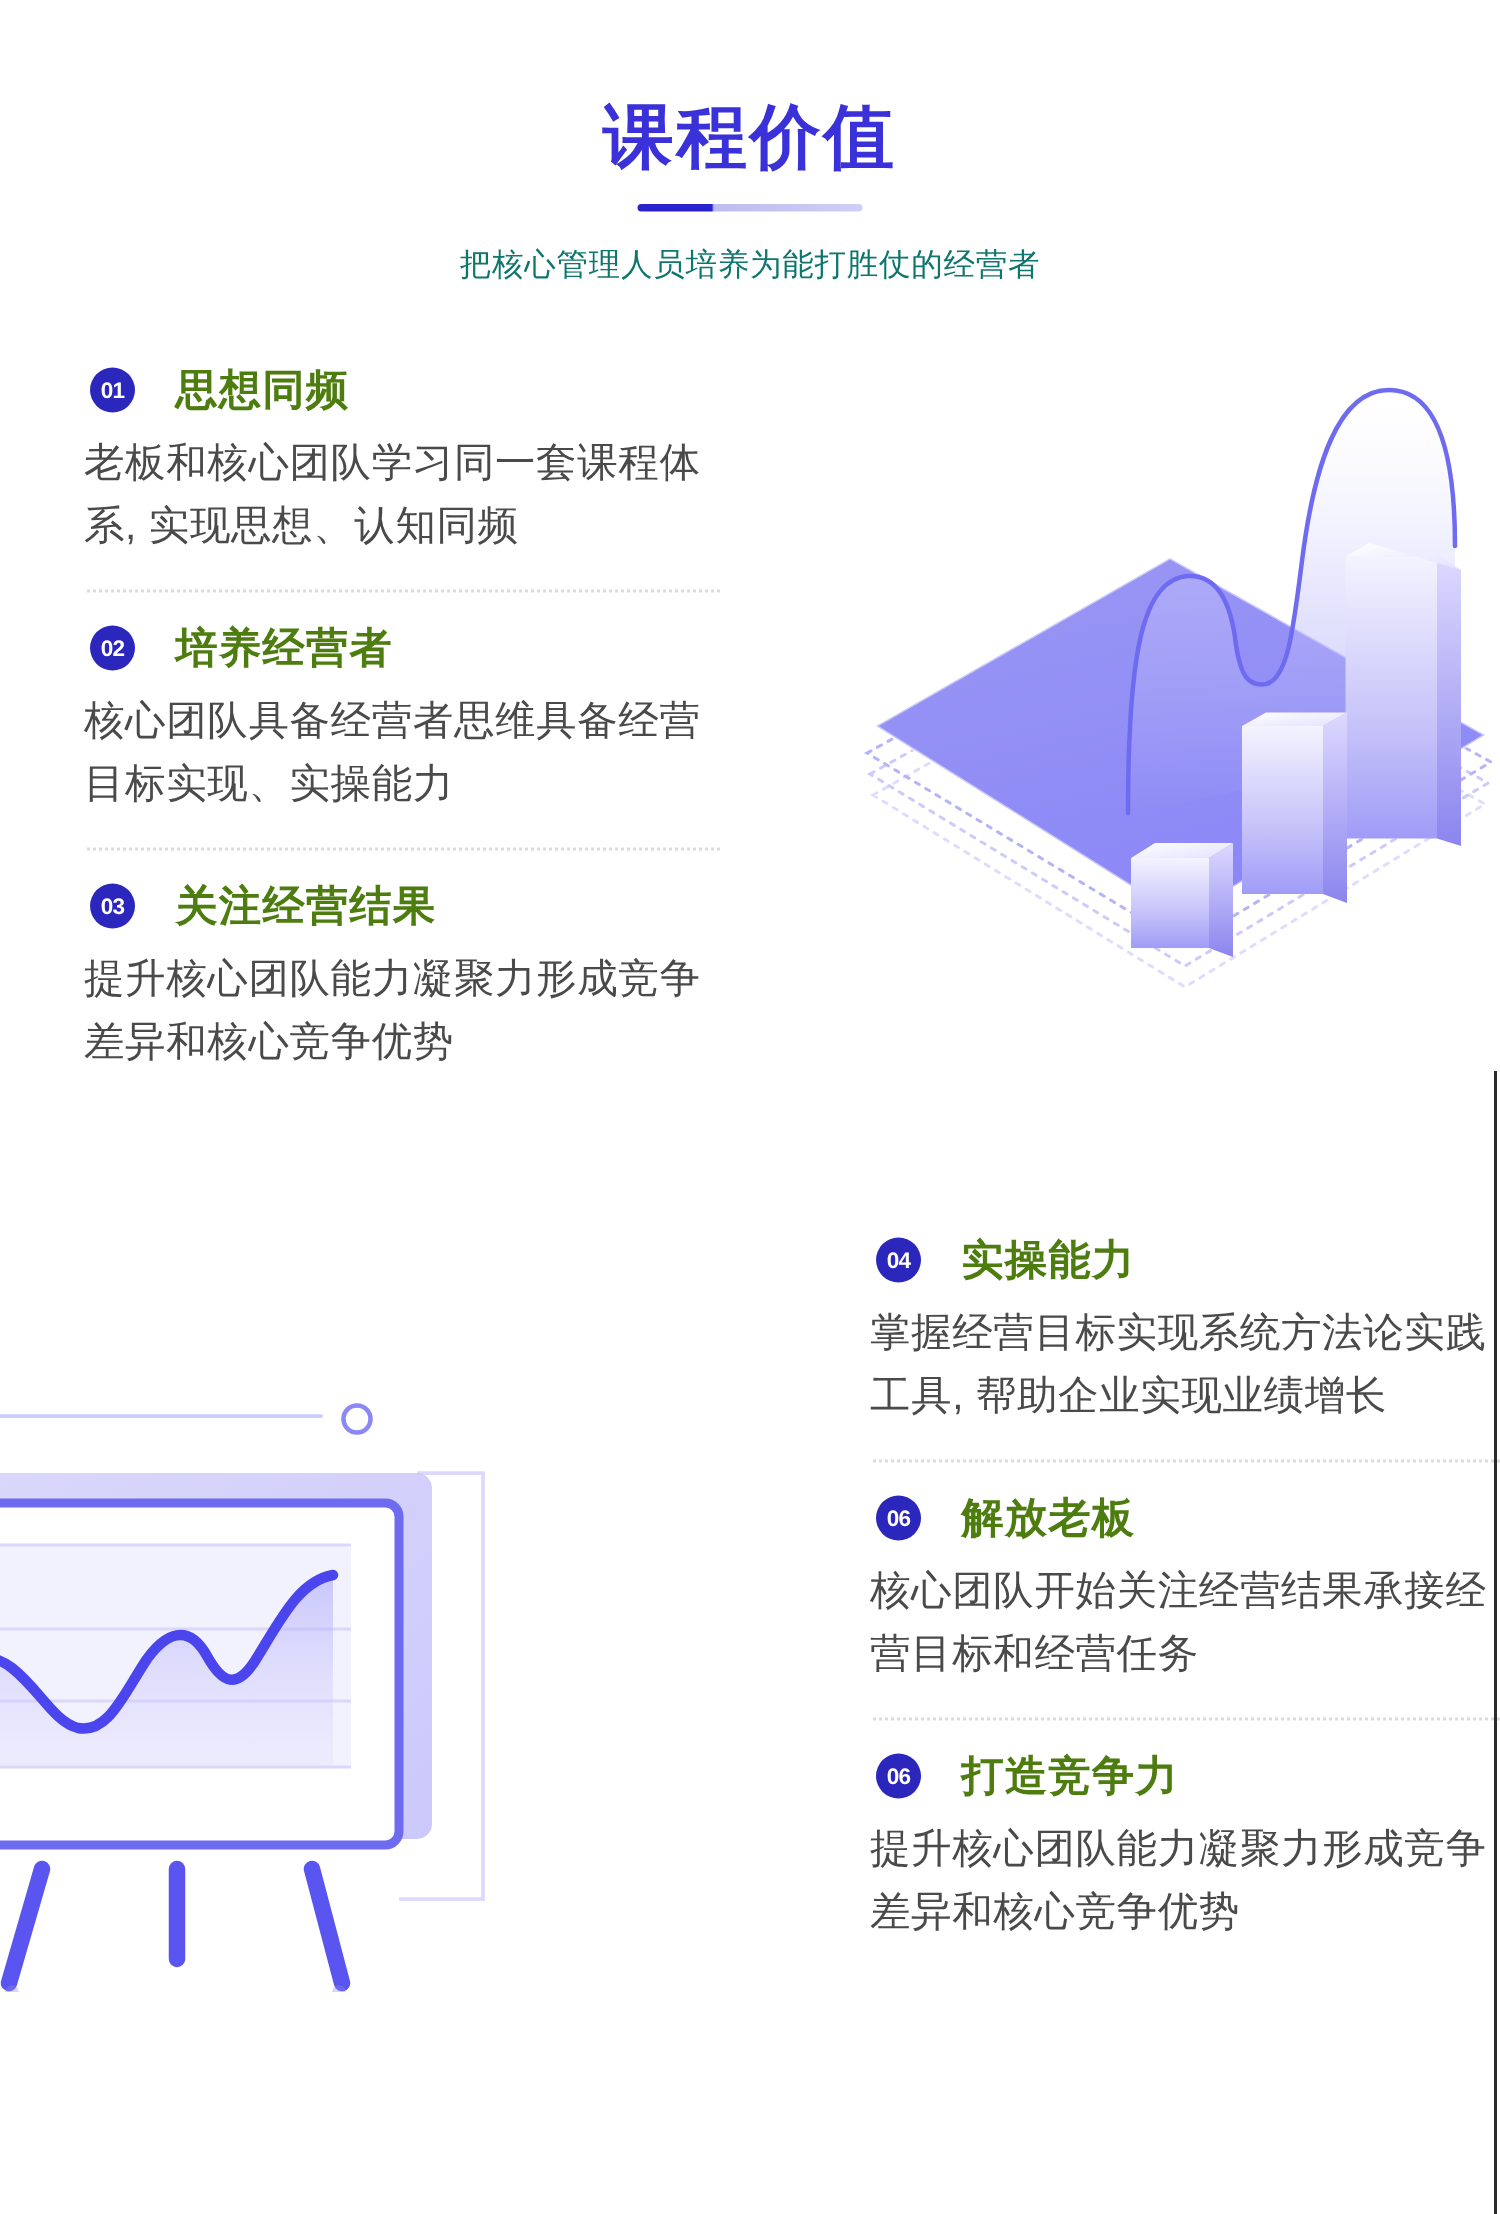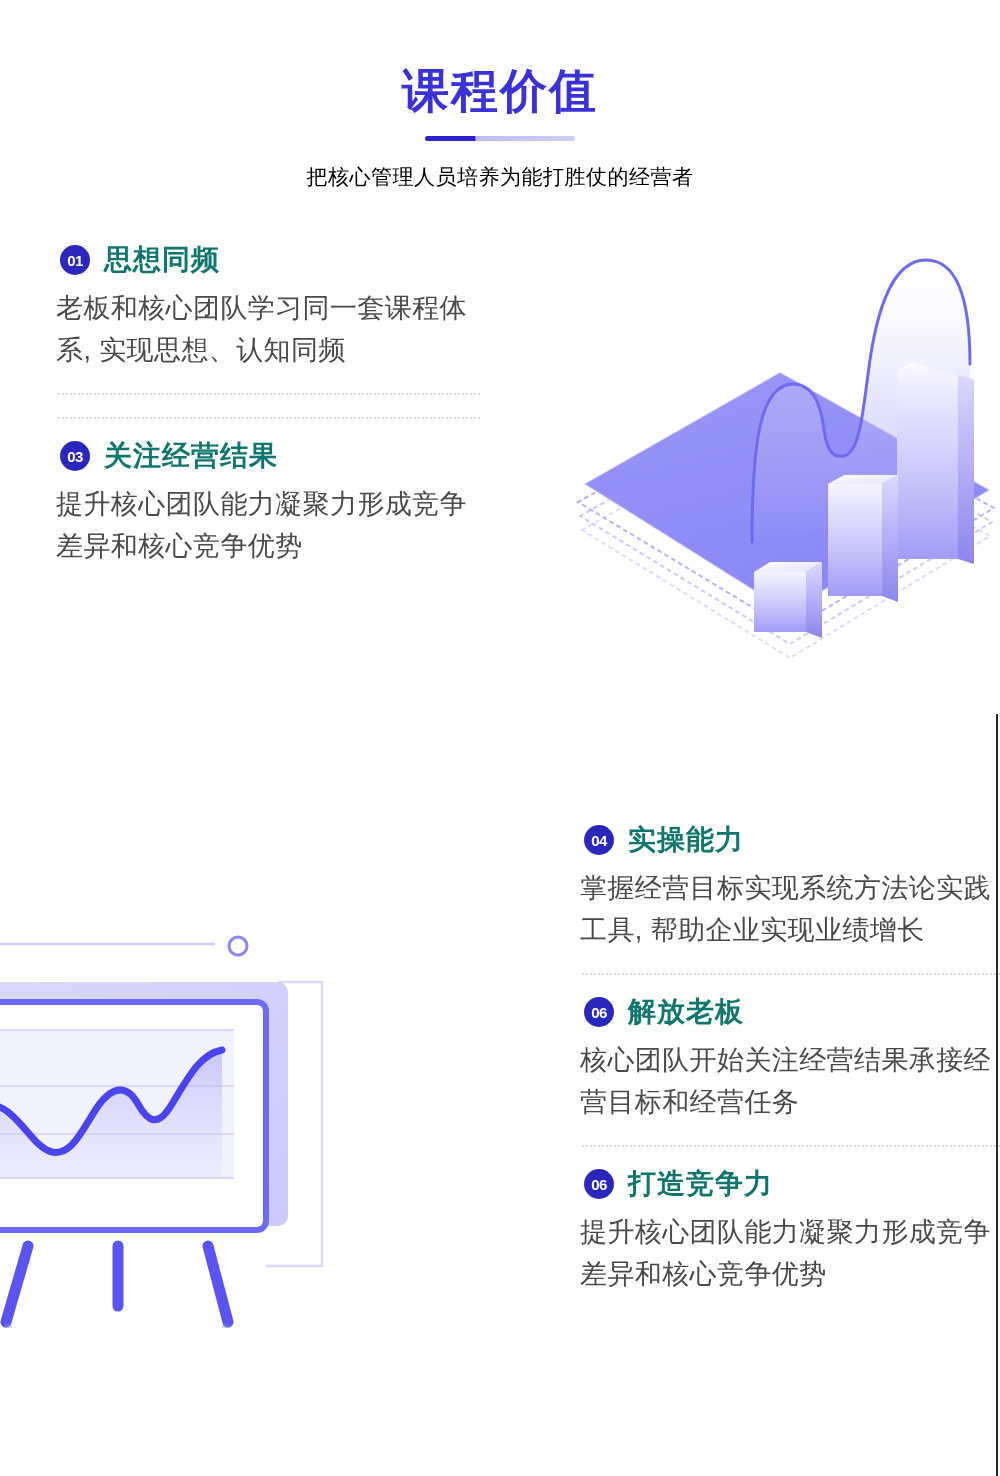--- a/index.html
+++ b/index.html
@@ -43,60 +43,60 @@
   .title-rule {
     width: 150px;
     height: 5px;
     margin: 16px auto 0 auto;
     border-radius: 3px;
     background: linear-gradient(to right, #2a22cf 0%, #2a22cf 33%, #bdbcf0 34%, #cfcef5 100%);
   }
   .page-subtitle {
     font-size: 21px;
     line-height: 30px;
-    color: #000000;
+    color: #0f766e;
     margin: 21px 0 0 0;
     letter-spacing: 0.5px;
   }
 
   
   .col {
     position: absolute;
     width: 430px;
   }
   .col-left  { left: 56px;  top: 243px; }
   .col-right { left: 538px; top: 823px; margin-left: 42px; }
 
   .value-item { position: relative; }
 
   .item-head {
     display: flex;
     align-items: center;
-    gap: 14px;
+    gap: 27px;
     margin: 0 0 10px 4px;
   }
   .badge {
     width: 30px;
     height: 30px;
     min-width: 30px;
     border-radius: 50%;
     background: #2b27bd;
     color: #ffffff;
     font-size: 15px;
     font-weight: 700;
     display: flex;
     align-items: center;
     justify-content: center;
     letter-spacing: -0.5px;
     line-height: 1;
   }
   .item-title {
     font-size: 28px;
     font-weight: 700;
-    color: #0f766e;
+    color: #4d7c0f;
     line-height: 34px;
     letter-spacing: 1px;
   }
   .item-body {
     font-size: 27px;
     line-height: 42px;
     color: #4a4a4a;
     letter-spacing: 0.4px;
     margin: 0;
     max-width: 420px;
@@ -214,20 +214,27 @@
     <div class="value-item">
       <div class="item-head">
         <span class="badge">01</span>
         <span class="item-title">思想同频</span>
       </div>
       <p class="item-body">老板和核心团队学习同一套课程体系, 实现思想、认知同频</p>
     </div>
 
     <div class="divider"></div>
 
+    <div class="value-item">
+      <div class="item-head">
+        <span class="badge">02</span>
+        <span class="item-title">培养经营者</span>
+      </div>
+      <p class="item-body">核心团队具备经营者思维具备经营目标实现、实操能力</p>
+    </div>
 
     <div class="divider"></div>
 
     <div class="value-item">
       <div class="item-head">
         <span class="badge">03</span>
         <span class="item-title">关注经营结果</span>
       </div>
       <p class="item-body">提升核心团队能力凝聚力形成竞争差异和核心竞争优势</p>
     </div>

